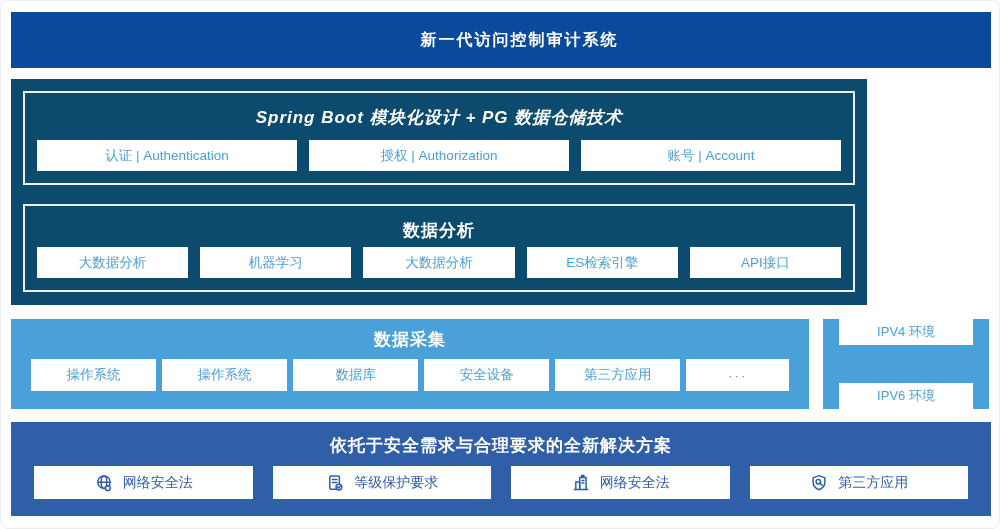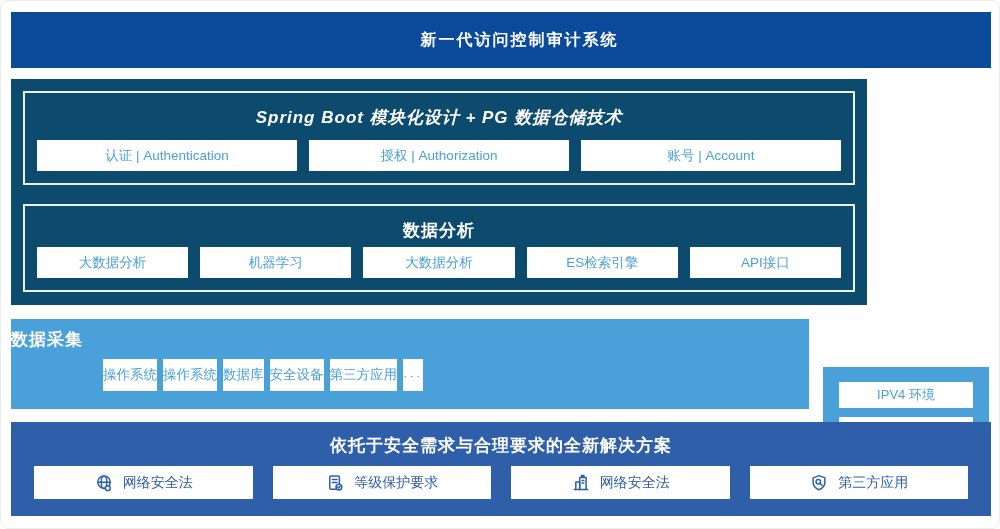--- a/index.html
+++ b/index.html
@@ -41,32 +41,32 @@
   .row { display:flex; gap:12px; padding:0 12px; margin-top:auto; margin-bottom:12px; }
   .cell {
     flex:1; height:31px; background:#fff; color:#4aa0d8;
     display:flex; align-items:center; justify-content:center;
     font-size:13.5px; white-space:nowrap;
   }
 
   
   .collection {
     position:absolute; left:10px; top:318px; width:798px; height:90px;
-    background:#4aa0d8; display:flex; flex-direction:row;
+    background:#4aa0d8; display:flex; flex-direction:column;
   }
   .collection .sec-title { margin-top:9px; }
   .collection .row { gap:6px; padding:0 20px; margin-bottom:18px; }
   .collection .cell { height:32px; }
   .collection .cell.dots { flex:0.82; letter-spacing:2px; }
 
   
   .env {
     position:absolute; left:822px; top:318px; width:166px; height:90px;
     background:#4aa0d8; display:flex; flex-direction:column;
-    justify-content:center; gap:9px; padding:0 16px;margin-top:48px;
+    justify-content:space-between; gap:9px; padding:0 16px;
   }
   .env .cell { flex:none; height:26px; font-size:13px; }
 
   
   .solution {
     position:absolute; left:10px; top:421px; width:980px; height:94px;
     background:#2f5fa8; display:flex; flex-direction:column;
   }
   .solution .sec-title { margin-top:12px; }
   .solution .row { gap:20px; padding:0 23px; margin-bottom:17px; }

